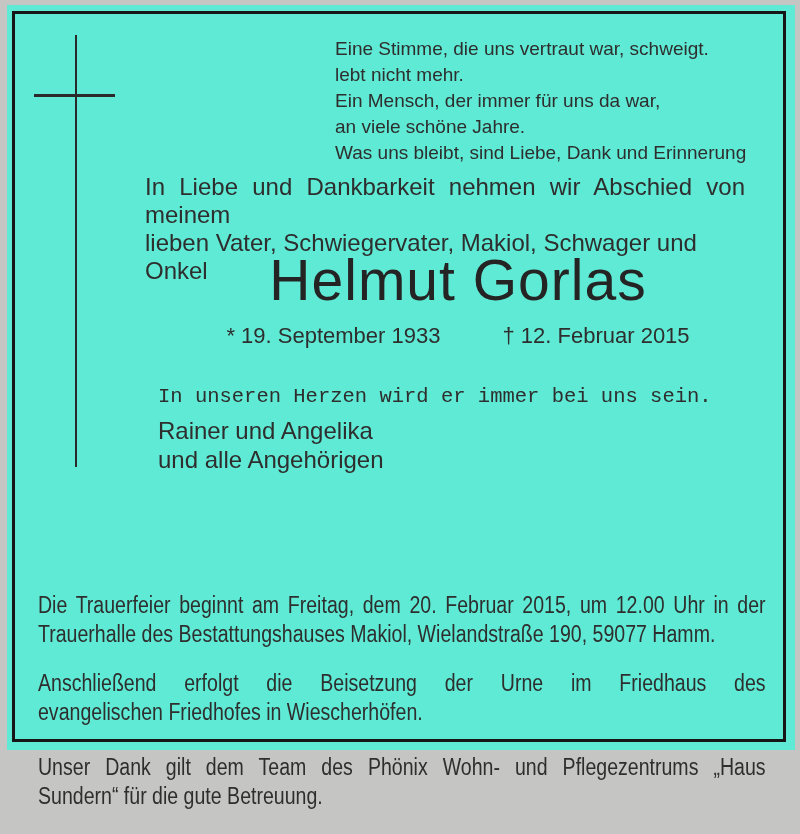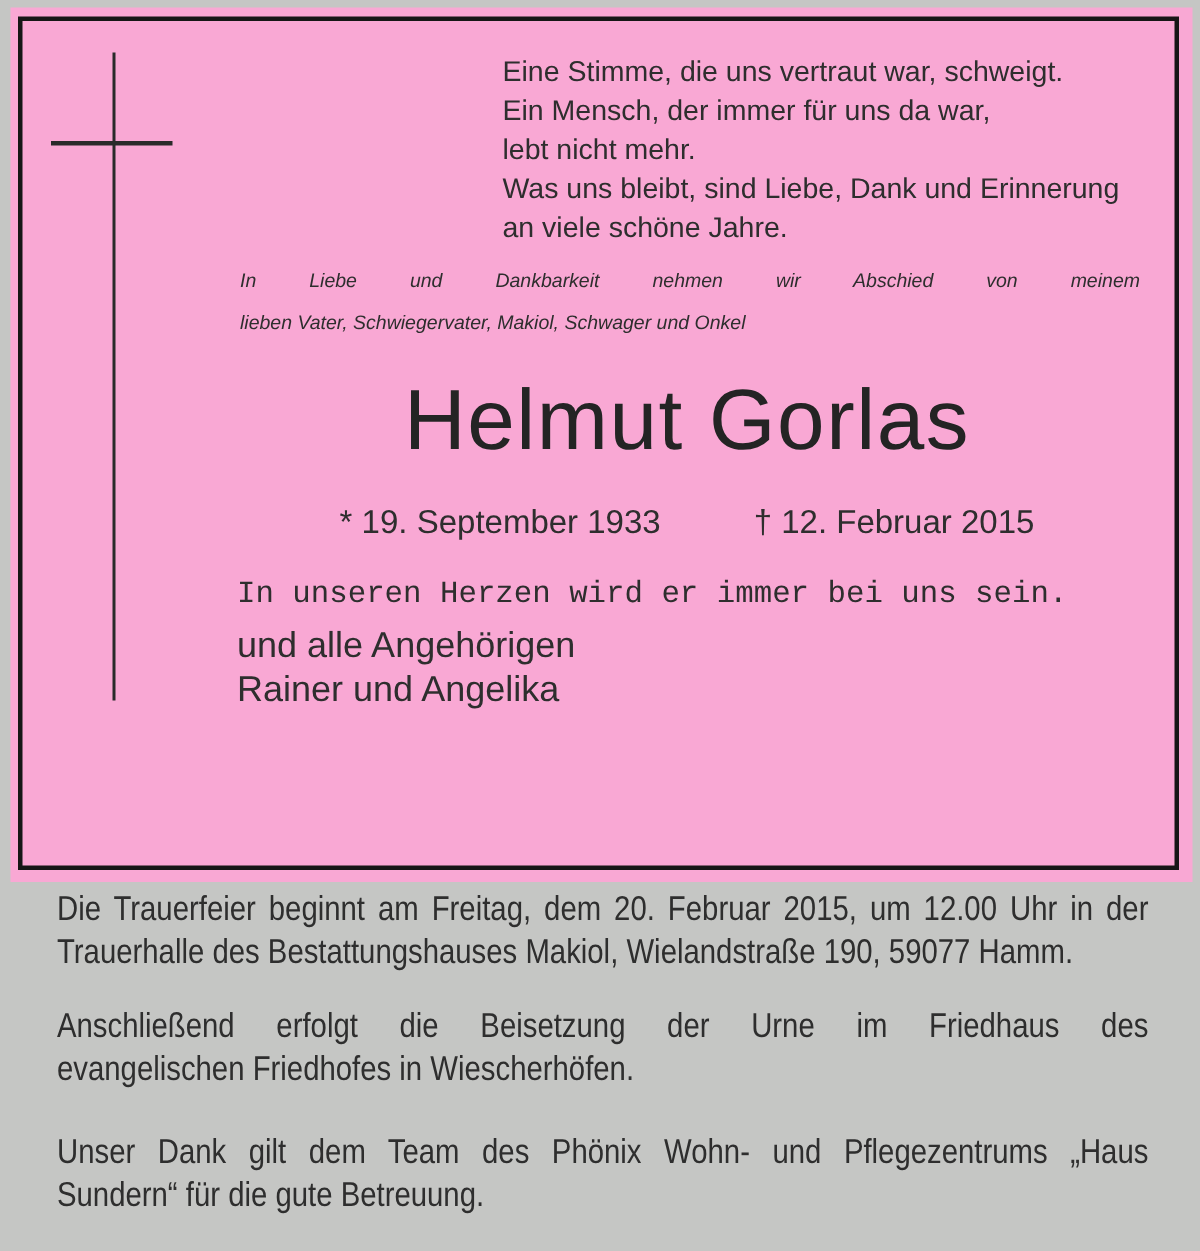--- a/index.html
+++ b/index.html
@@ -11,22 +11,22 @@
   .stage {
     position: relative;
     width: 800px;
     height: 834px;
     background: #c5c6c4;
     overflow: hidden;
   }
   .card {
     position: absolute;
     left: 7px; top: 5px;
-    width: 788px; height: 583px;
-    background: #f9a8d4;
+    width: 788px; height: 745px;
+    background: #5eead4;
   }
   .frame {
     position: absolute;
     left: 5px; top: 6px; right: 9px; bottom: 8px;
     border: 3px solid #161616;
     pointer-events: none;
   }
   
   .cross-v {
     position: absolute;
@@ -43,41 +43,40 @@
   .txt { color: #2e2e2e; }
   .epigraph {
     position: absolute;
     left: 328px; top: 31px;
     width: 440px;
     font-size: 19px;
     line-height: 26px;
   }
   .intro {
     position: absolute;
-    left: 153px; top: 168px;
+    left: 138px; top: 168px;
     width: 600px;
-    font-size: 13px;
+    font-size: 24px;
     line-height: 28px;
-    font-style: italic;
   }
   .jline { text-align: justify; text-align-last: justify; }
   .name {
     position: absolute;
     left: 151px; top: 242px;
     width: 600px;
     margin: 0;
     font-size: 57px;
     font-weight: 400;
     letter-spacing: 1px;
     text-align: center;
     color: #242424;
   }
   .dates {
     position: absolute;
-    left: 151px; top: 330px;
+    left: 151px; top: 318px;
     width: 600px;
     display: flex;
     justify-content: center;
     gap: 62px;
     font-size: 22px;
   }
   .remembrance {
     position: absolute;
     left: 151px; top: 380px;
     width: 600px;
@@ -119,43 +118,43 @@
 
     <div class="frame"></div>
 
     <div>
       <div class="cross-v"></div>
       <div class="cross-h"></div>
     </div>
 
     <div class="epigraph txt">
       <div>Eine Stimme, die uns vertraut war, schweigt.</div>
+      <div>lebt nicht mehr.</div>
       <div>Ein Mensch, der immer für uns da war,</div>
-      <div>lebt nicht mehr.</div>
+      <div>an viele schöne Jahre.</div>
       <div>Was uns bleibt, sind Liebe, Dank und Erinnerung</div>
-      <div>an viele schöne Jahre.</div>
     </div>
 
     <div class="intro txt">
       <div class="jline">In Liebe und Dankbarkeit nehmen wir Abschied von meinem</div>
       <div>lieben Vater, Schwiegervater, Makiol, Schwager und Onkel</div>
     </div>
 
     <h1 class="name">Helmut Gorlas</h1>
 
     <div class="dates txt">
       <span>* 19. September 1933</span>
       <span>† 12. Februar 2015</span>
     </div>
 
     <div class="remembrance txt">In unseren Herzen wird er immer bei uns sein.</div>
 
     <div class="mourners txt">
+      <div>Rainer und Angelika</div>
       <div>und alle Angehörigen</div>
-      <div>Rainer und Angelika</div>
     </div>
 
 
     <div class="body-par par-funeral txt">
       <div class="jline">Die Trauerfeier beginnt am Freitag, dem 20. Februar 2015, um 12.00 Uhr in der</div>
       <div>Trauerhalle des Bestattungshauses Makiol, Wielandstraße 190, 59077 Hamm.</div>
     </div>
 
     <div class="body-par par-burial txt">
       <div class="jline">Anschließend erfolgt die Beisetzung der Urne im Friedhaus des</div>

